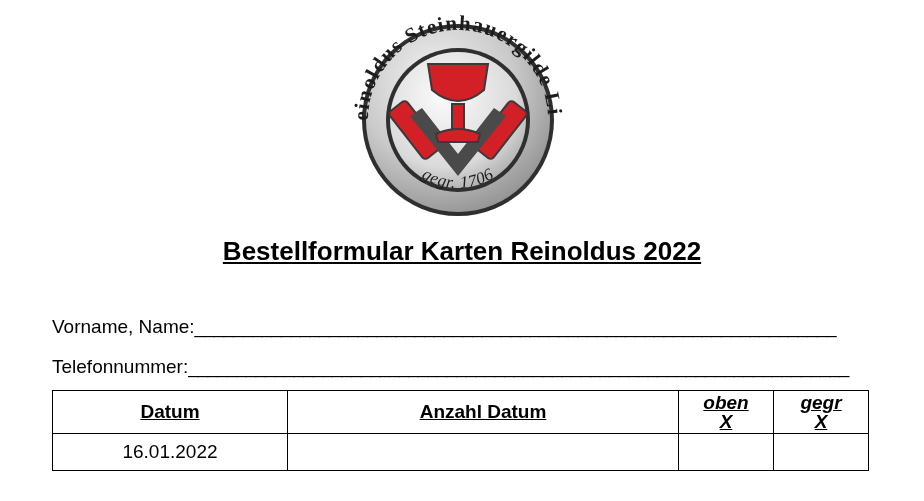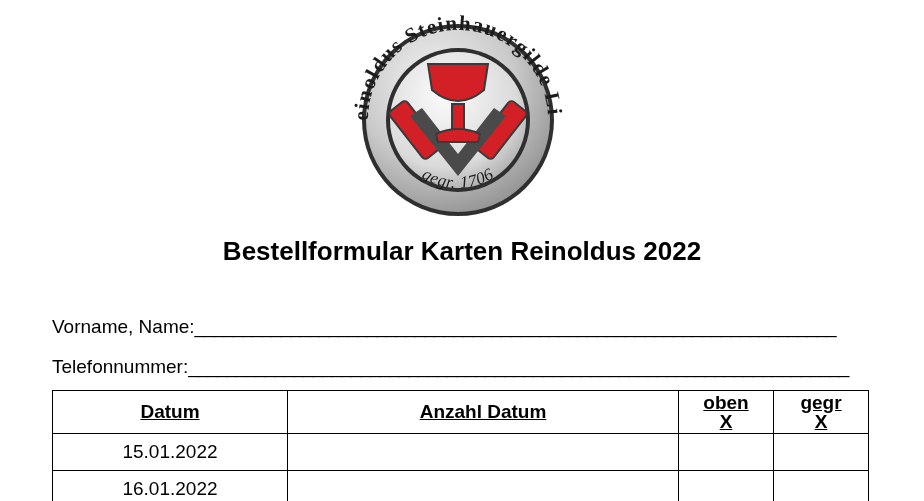--- a/index.html
+++ b/index.html
@@ -37,20 +37,21 @@
 
   
   .doc-title {
     position: absolute;
     left: 0;
     top: 236px;
     width: 924px;
     text-align: center;
     font-size: 26px;
     font-weight: bold;
+    text-decoration: underline;
     letter-spacing: 0px;
   }
 
   
   .field-row {
     position: absolute;
     left: 52px;
     width: 810px;
     font-size: 19px;
     white-space: nowrap;
@@ -89,20 +90,21 @@
     text-decoration: underline;
     height: 42px;
   }
   th.col-datum { width: 234px; }
   th.col-anzahl { width: 390px; }
   th.col-oben, th.col-unten { width: 94px; }
   th.col-oben, th.col-unten {
     font-weight: normal;
     text-decoration: none;
     line-height: 1.02;
+    font-style: italic;
   }
   th.col-oben span, th.col-unten span {
     display: block;
   }
   td.cell-anzahl, td.cell-oben, td.cell-unten {
     background: #ffffff;
   }
 </style>
 </head>
 <body>
@@ -174,26 +176,20 @@
           <span>X</span>
         </th>
         <th class="col-unten">
           <span>gegr</span>
           <span>X</span>
         </th>
       </tr>
     </thead>
     <tbody>
       <tr>
-        <td class="cell-datum">15.01.2022</td>
-        <td class="cell-anzahl"></td>
-        <td class="cell-oben"></td>
-        <td class="cell-unten"></td>
-      </tr>
-      <tr>
         <td class="cell-datum">16.01.2022</td>
         <td class="cell-anzahl"></td>
         <td class="cell-oben"></td>
         <td class="cell-unten"></td>
       </tr>
     </tbody>
   </table>
 
 </div>
 

